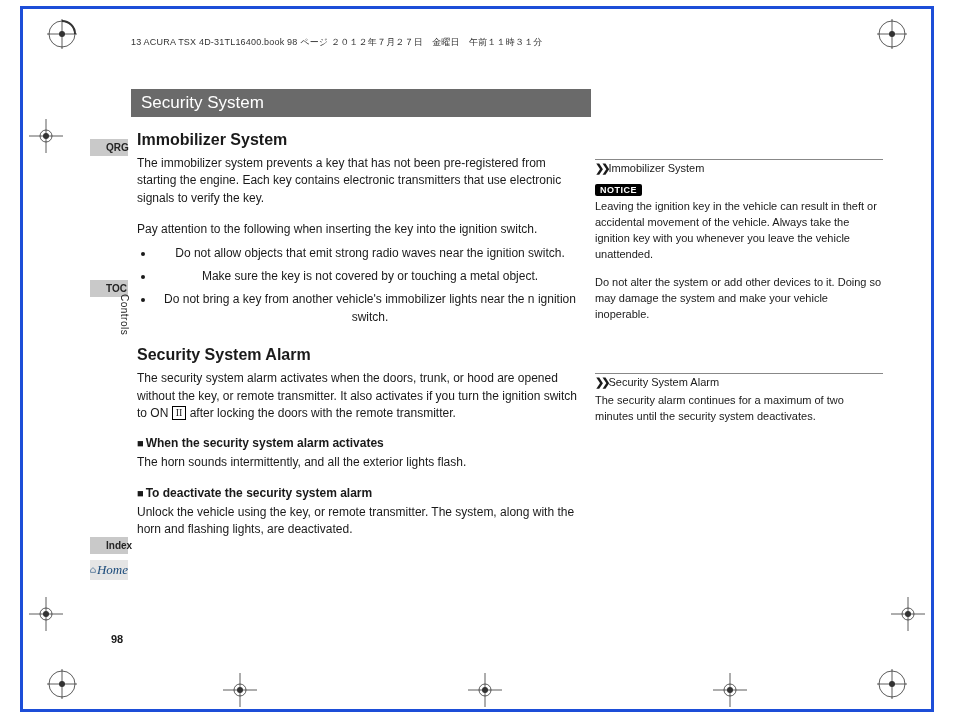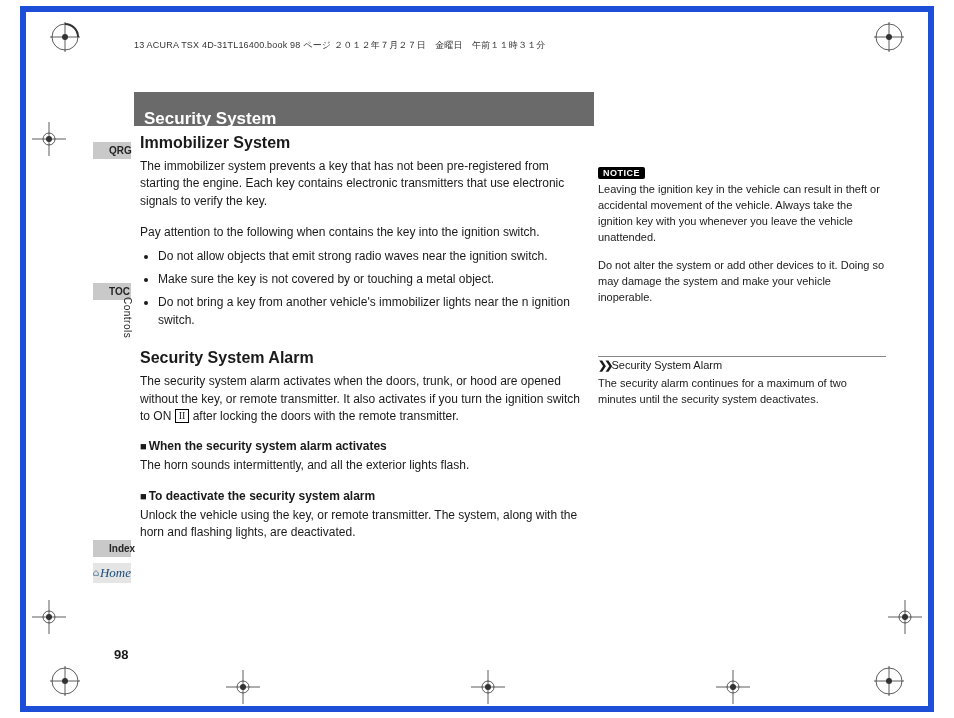--- a/index.html
+++ b/index.html
@@ -10,21 +10,21 @@
       background: #fff;
       position: relative;
       color: #1a1a1a;
     }
     .page {
       position: absolute;
       left: 20px;
       top: 6px;
       width: 914px;
       height: 706px;
-      border: 6px solid #1d4ed8;
+      border: 3px solid #1d4ed8;
       background: #fff;
     }
     .header-line {
       position: absolute;
       top: 27px;
       left: 108px;
       font-size: 9px;
       color: #333;
       letter-spacing: 0.2px;
     }
@@ -52,22 +52,22 @@
     .cross-bottom-3 { left: 690px; bottom: 2px; }
     .section-header {
       position: absolute;
       left: 108px;
       top: 80px;
       width: 460px;
       height: 28px;
       background: #6a6a6a;
       color: #fff;
       font-size: 17px;
-      padding: 17px 10px;
-      font-weight: bold;
+      padding: 4px 10px;
+      font-weight: normal;
     }
     .left-tabs {
       position: absolute;
       left: 67px;
       top: 130px;
       width: 38px;
     }
     .tab {
       display: block;
       background: #c9c9c9;
@@ -123,20 +123,21 @@
     }
     .para {
       font-size: 12px;
       line-height: 1.45;
       margin-bottom: 14px;
     }
     .bullets {
       list-style: disc;
       margin-left: 18px;
       margin-bottom: 20px;
+      text-align: center;
     }
     .bullets li {
       font-size: 12px;
       line-height: 1.45;
       margin-bottom: 6px;
     }
     .sub-bold {
       font-size: 12px;
       font-weight: bold;
       margin-bottom: 4px;
@@ -184,22 +185,22 @@
       text-align: center;
     }
     .right-para {
       font-size: 11px;
       line-height: 1.45;
       margin-bottom: 12px;
     }
     .page-number {
       position: absolute;
       left: 88px;
-      bottom: 44px;
-      font-size: 13px;
+      bottom: 64px;
+      font-size: 11px;
       font-weight: bold;
     }
   </style>
 </head>
 <body>
 
 <div class="page">
 
   <div class="header-line">13 ACURA TSX 4D-31TL16400.book  98 ページ  ２０１２年７月２７日　金曜日　午前１１時３１分</div>
 
@@ -303,40 +304,43 @@
       <svg width="10" height="10" viewBox="0 0 10 10" style="margin-right:1px;">
           <path d="M1 5 L5 1 L9 5 L9 9 L1 9 Z" fill="none" stroke="#1a4a7a" stroke-width="1"></path>
         </svg>
       <span class="home-text">Home</span>
     </span>
   </div>
 
   <div class="main-left">
     <div class="h1">Immobilizer System</div>
     <div class="para">The immobilizer system prevents a key that has not been pre-registered from starting the engine. Each key contains electronic transmitters that use electronic signals to verify the key.</div>
-    <div class="para" style="margin-bottom:6px;">Pay attention to the following when contains the key into the ignition switch.</div>
+    <div class="para" style="margin-bottom:6px;">Pay attention to the following when inserting the key into the ignition switch.</div>
     <ul class="bullets">
       <li>Do not allow objects that emit strong radio waves near the ignition switch.</li>
       <li>Make sure the key is not covered by or touching a metal object.</li>
       <li>Do not bring a key from another vehicle's immobilizer lights near the n ignition switch.</li>
     </ul>
 
     <div class="h1">Security System Alarm</div>
     <div class="para">
       <span>The security system alarm activates when the doors, trunk, or hood are opened without the key, or remote transmitter. It also activates if you turn the ignition switch to ON </span><span class="ignition-box">II</span><span> after locking the doors with the remote transmitter.</span>
     </div>
 
     <div class="sub-bold"><span class="square">■</span><span>When the security system alarm activates</span></div>
     <div class="para">The horn sounds intermittently, and all the exterior lights flash.</div>
 
     <div class="sub-bold"><span class="square">■</span><span>To deactivate the security system alarm</span></div>
     <div class="para">Unlock the vehicle using the key, or remote transmitter. The system, along with the horn and flashing lights, are deactivated.</div>
   </div>
 
   <div class="right-col">
+    <div class="right-section-header">
+      <span class="dbl-chevron">❯❯</span><span>Immobilizer System</span>
+    </div>
     <span class="notice-badge">NOTICE</span>
     <div class="right-para">Leaving the ignition key in the vehicle can result in theft or accidental movement of the vehicle. Always take the ignition key with you whenever you leave the vehicle unattended.</div>
     <div class="right-para" style="margin-bottom:50px;">Do not alter the system or add other devices to it. Doing so may damage the system and make your vehicle inoperable.</div>
 
     <div class="right-section-header">
       <span class="dbl-chevron">❯❯</span><span>Security System Alarm</span>
     </div>
     <div class="right-para">The security alarm continues for a maximum of two minutes until the security system deactivates.</div>
   </div>
 

